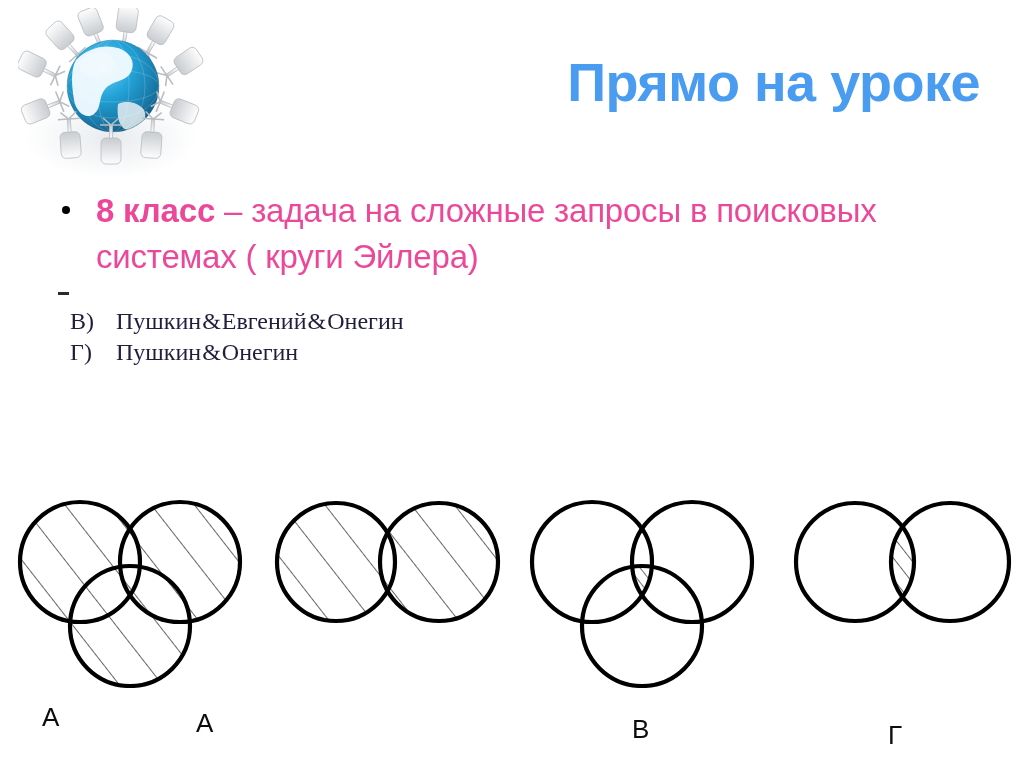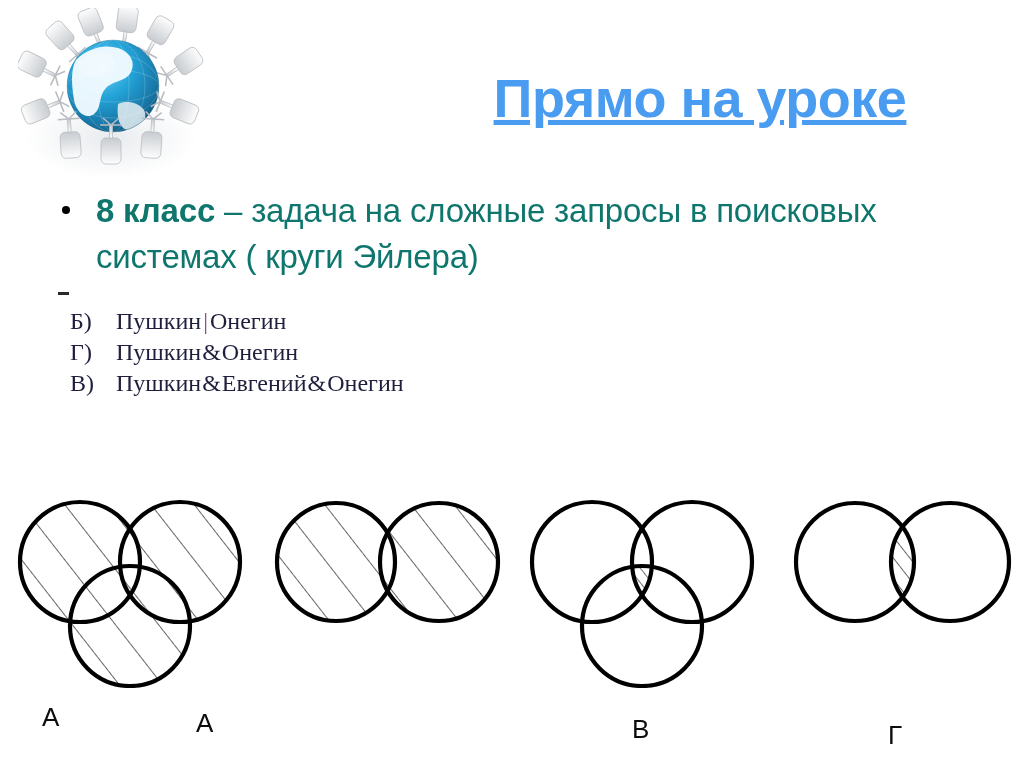--- a/index.html
+++ b/index.html
@@ -30,31 +30,30 @@
     left: 18px;
     top: 8px;
     width: 186px;
     height: 176px;
   }
 
   
   #slide-title {
     position: absolute;
     left: 420px;
-    top: 68px;
+    top: 52px;
     width: 560px;
-    text-align: center;
+    text-align: right;
     font-family: "Liberation Sans", sans-serif;
     font-weight: bold;
     font-size: 54px;
     line-height: 60px;
     letter-spacing: -0.5px;
     color: #4a9cf0;
     white-space: nowrap;
-    text-decoration: underline;
   }
 
   
   #bullet-block {
     position: absolute;
     left: 62px;
     top: 188px;
     width: 900px;
   }
   #bullet-dot {
@@ -67,21 +66,21 @@
     background: #000000;
   }
   #bullet-text {
     position: absolute;
     left: 34px;
     top: 0px;
     width: 860px;
     font-family: "Liberation Sans", sans-serif;
     font-size: 33px;
     line-height: 46px;
-    color: #0f766e;
+    color: #ec4899;
     letter-spacing: -0.2px;
   }
   #bullet-text .strong {
     font-weight: bold;
   }
 
   
   #stray-dash {
     position: absolute;
     left: 58px;
@@ -255,30 +254,27 @@
     <div id="bullet-text">
       <span class="strong">8 класс</span><span> – задача на сложные запросы в поисковых системах ( круги Эйлера)</span>
     </div>
   </div>
 
   <div id="stray-dash"></div>
 
   <div id="options-list">
 
 
+
     <div class="option-row">
-      <span class="option-letter">Б)</span><span>Пушкин</span><span class="op-pipe">|</span><span>Онегин</span>
+      <span class="option-letter">В)</span><span>Пушкин</span><span class="op-amp">&amp;</span><span>Евгений</span><span class="op-amp">&amp;</span><span>Онегин</span>
     </div>
 
     <div class="option-row">
       <span class="option-letter">Г)</span><span>Пушкин</span><span class="op-amp">&amp;</span><span>Онегин</span>
-    </div>
-
-    <div class="option-row">
-      <span class="option-letter">В)</span><span>Пушкин</span><span class="op-amp">&amp;</span><span>Евгений</span><span class="op-amp">&amp;</span><span>Онегин</span>
     </div>
 
   </div>
 
   <div class="venn" id="venn-a1">
     <svg width="250" height="200" viewBox="0 0 250 200" xmlns="http://www.w3.org/2000/svg">
       <defs>
         <pattern id="hatchA1" patternUnits="userSpaceOnUse" width="34" height="34" patternTransform="rotate(-38)">
           <line x1="0" y1="0" x2="0" y2="34" stroke="#000000" stroke-width="1.2"></line>
         </pattern>

